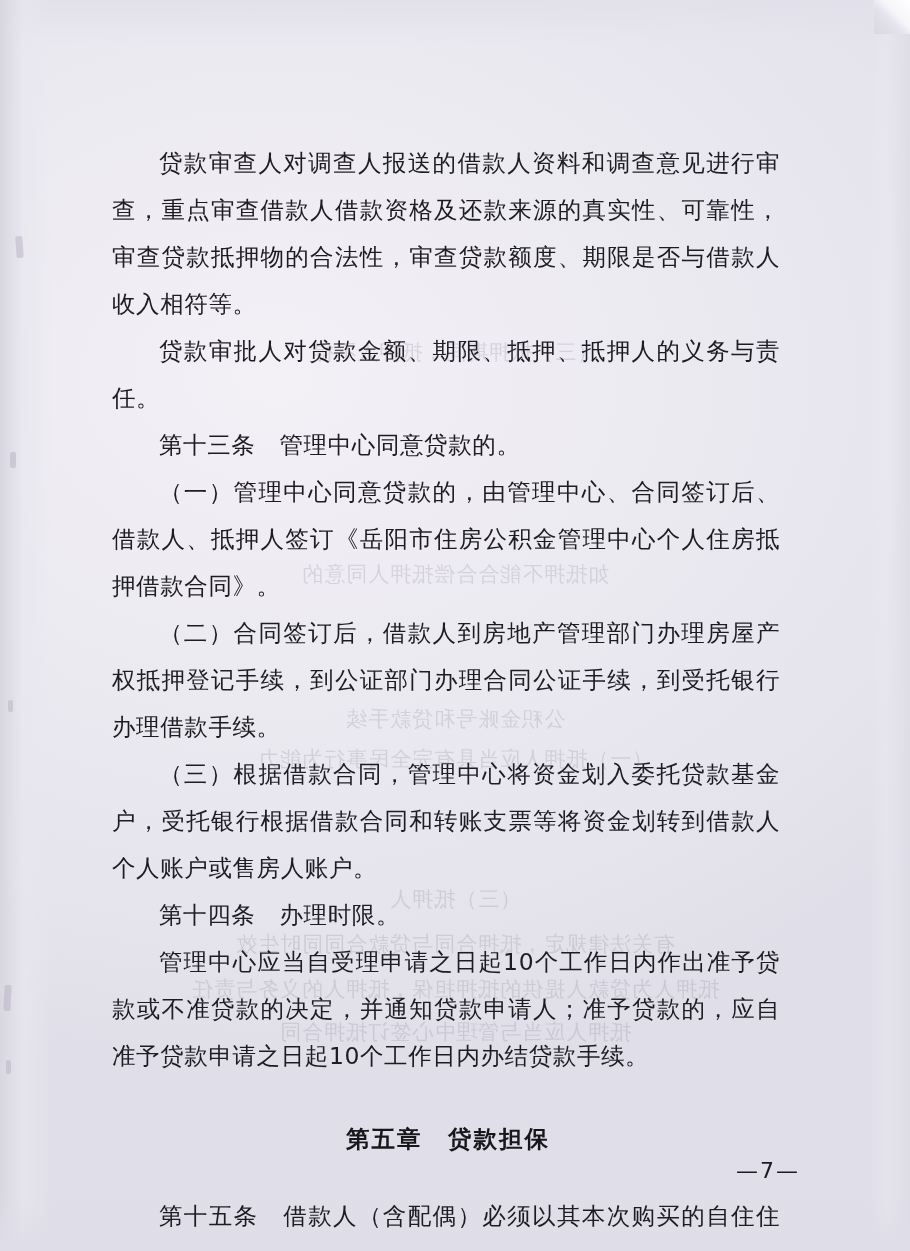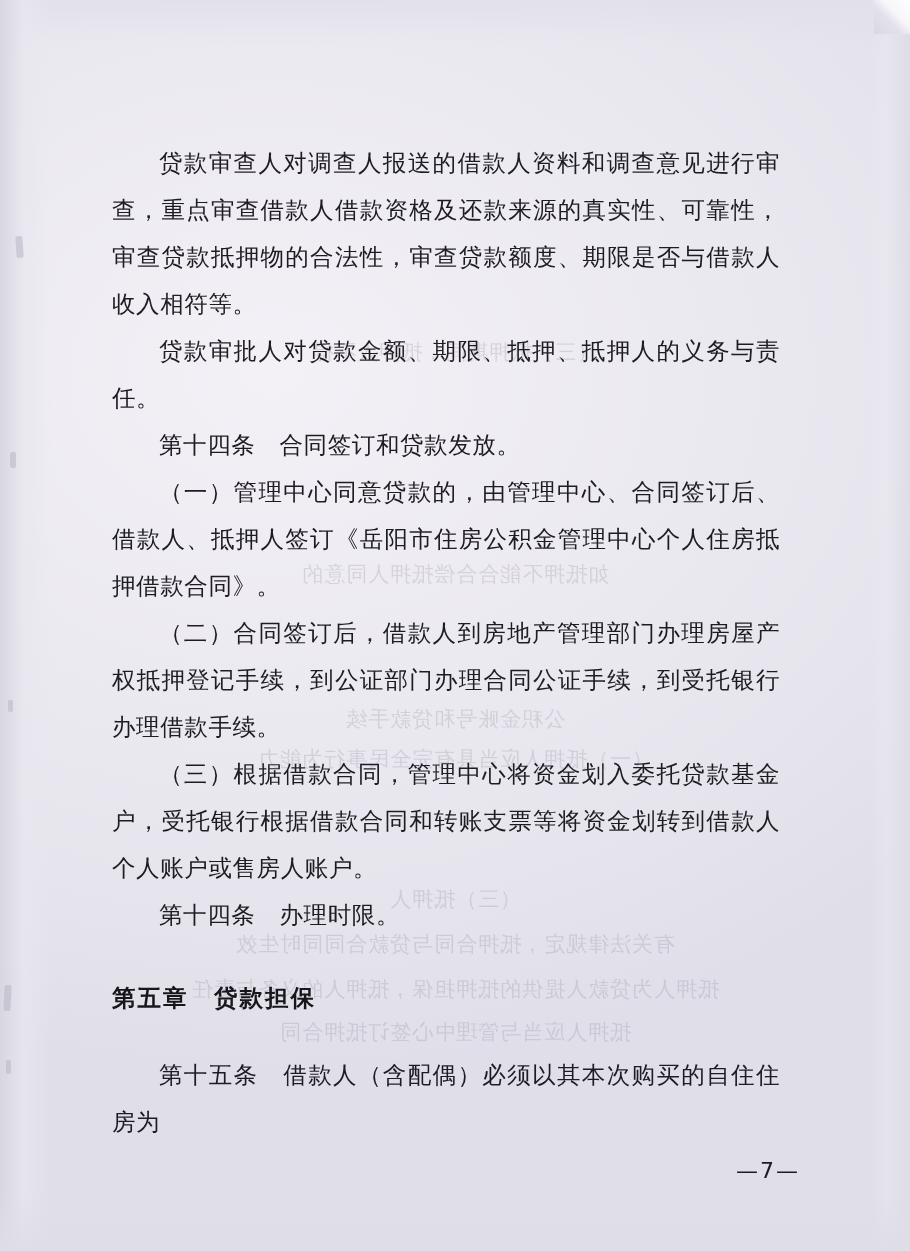--- a/index.html
+++ b/index.html
@@ -100,20 +100,21 @@
     text-align: justify;
     margin: 0 4px 0 0;
     text-indent: 2em;
     font-family: "DejaVu Sans", sans-serif;
     font-weight: 500;
   }
   .chapter {
     font-size: 23.5px;
     line-height: 47px;
     color: #17161b;
+    text-align: center;
     margin: 36px 0 30px 0;
     letter-spacing: 2px;
     font-family: "DejaVu Sans", sans-serif;
     font-weight: 600;
   }
   .page-number {
     position: absolute;
     right: 110px;
     bottom: 68px;
     font-size: 22px;
@@ -144,25 +145,26 @@
   <div class="bleed" style="top:705px;">公积金账号和贷款手续</div>
   <div class="bleed" style="top:745px;">（一）抵押人应当具有完全民事行为能力</div>
   <div class="bleed" style="top:885px;">（三）抵押人</div>
   <div class="bleed" style="top:930px;">有关法律规定，抵押合同与贷款合同同时生效</div>
   <div class="bleed" style="top:975px;">抵押人为贷款人提供的抵押担保，抵押人的义务与责任</div>
   <div class="bleed" style="top:1018px;">抵押人应当与管理中心签订抵押合同</div>
 
   <div class="content">
     <p class="para">贷款审查人对调查人报送的借款人资料和调查意见进行审查，重点审查借款人借款资格及还款来源的真实性、可靠性，审查贷款抵押物的合法性，审查贷款额度、期限是否与借款人收入相符等。</p>
     <p class="para">贷款审批人对贷款金额、期限、抵押、抵押人的义务与责任。</p>
-    <p class="para">第十四条　合同签订和贷款发放。</p>
+    <p class="para">第十三条　管理中心同意贷款的。</p>
     <p class="para">（一）管理中心同意贷款的，由管理中心、合同签订后、借款人、抵押人签订《岳阳市住房公积金管理中心个人住房抵押借款合同》。</p>
     <p class="para">（二）合同签订后，借款人到房地产管理部门办理房屋产权抵押登记手续，到公证部门办理合同公证手续，到受托银行办理借款手续。</p>
     <p class="para">（三）根据借款合同，管理中心将资金划入委托贷款基金户，受托银行根据借款合同和转账支票等将资金划转到借款人个人账户或售房人账户。</p>
     <p class="para">第十四条　办理时限。</p>
+    <p class="para">管理中心应当自受理申请之日起10个工作日内作出准予贷款或不准贷款的决定，并通知贷款申请人；准予贷款的，应自准予贷款申请之日起10个工作日内办结贷款手续。</p>
 
     <h2 class="chapter">第五章　贷款担保</h2>
 
     <p class="para">第十五条　借款人（含配偶）必须以其本次购买的自住住房为</p>
 
   </div>
 
   <div class="page-number">—7—</div>
 </div>
 

